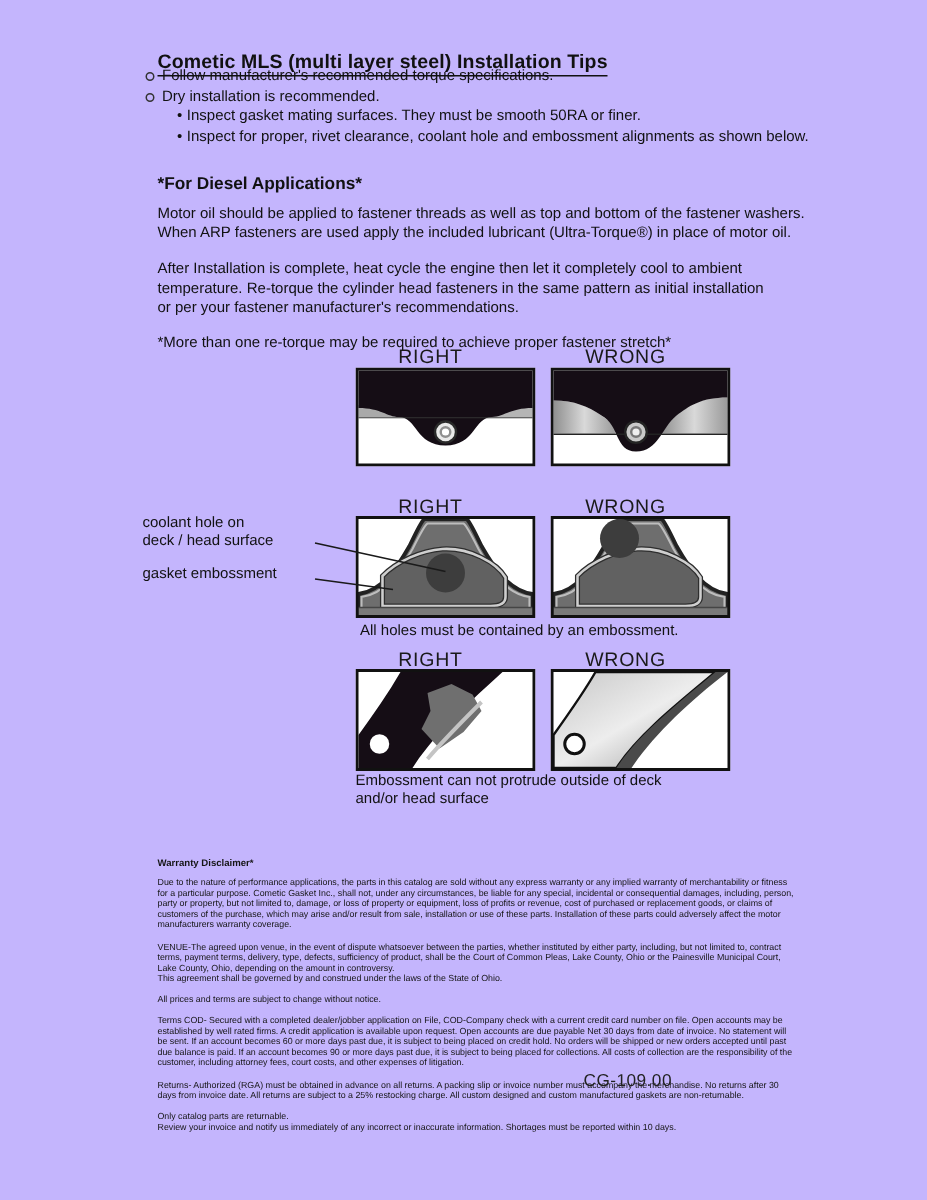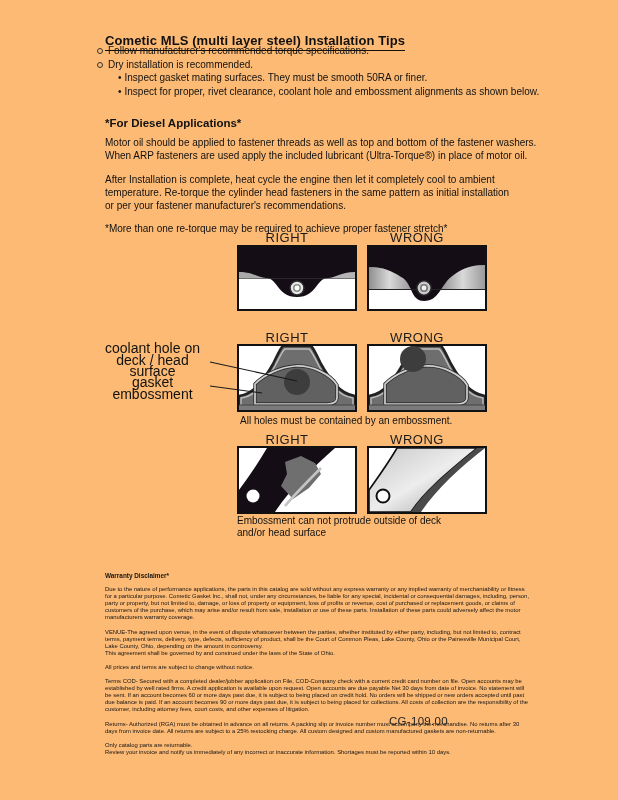--- a/index.html
+++ b/index.html
@@ -1,16 +1,16 @@
 <!DOCTYPE html>
 <html><head>
 <meta charset="utf-8">
 <style>
   html,body{margin:0;padding:0;background:#ffffff;}
-  #page{position:relative;width:618px;height:800px;background:#fdba74;overflow:hidden;
+  #page{position:relative;width:618px;height:800px;background:#c4b5fd;overflow:hidden;
         font-family:"Liberation Sans",sans-serif;color:#111;}
 
   
   .doc-title{position:absolute;left:105px;top:24px;font-size:13px;font-weight:bold;
              border-bottom:1.5px solid #111;padding-bottom:2px;letter-spacing:.1px;}
 
   
   .tips{position:absolute;left:97px;top:44px;width:450px;font-size:10px;line-height:13.5px;}
   .b-item{display:flex;align-items:flex-start;}
   .ring{flex:0 0 auto;width:4px;height:4px;border:1px solid #333;border-radius:50%;
@@ -23,21 +23,21 @@
   .diesel h2{font-size:11.5px;font-weight:bold;margin:0 0 6px 0;}
   .diesel p{margin:0 0 10px 0;white-space:pre-line;}
 
   
   .fig-label-row{position:absolute;left:227px;width:250px;font-size:13px;letter-spacing:.5px;color:#1a1a1a;}
   .fig-label{display:inline-block;width:120px;text-align:center;}
   .fig-label + .fig-label{margin-left:10px;}
   .fig-panels{position:absolute;left:237px;display:flex;gap:10px;z-index:1;}
   .fig-caption{position:absolute;font-size:10px;line-height:12px;white-space:pre-line;color:#111;}
 
-  .annot{position:absolute;left:95px;width:115px;text-align:center;font-size:14px;
+  .annot{position:absolute;left:95px;width:115px;text-align:left;font-size:10px;
          line-height:11.5px;white-space:pre-line;}
   .leaders{position:absolute;left:105px;top:345px;z-index:2;pointer-events:none;}
 
   
   .disclaimer{position:absolute;left:105px;top:572px;width:427px;font-size:5.9px;
               line-height:7.1px;color:#151515;}
   .disclaimer h3{font-size:6.4px;margin:0 0 7px 0;}
   .disclaimer p{margin:0 0 7px 0;}
   .disclaimer p.tight{margin:0;}
 

